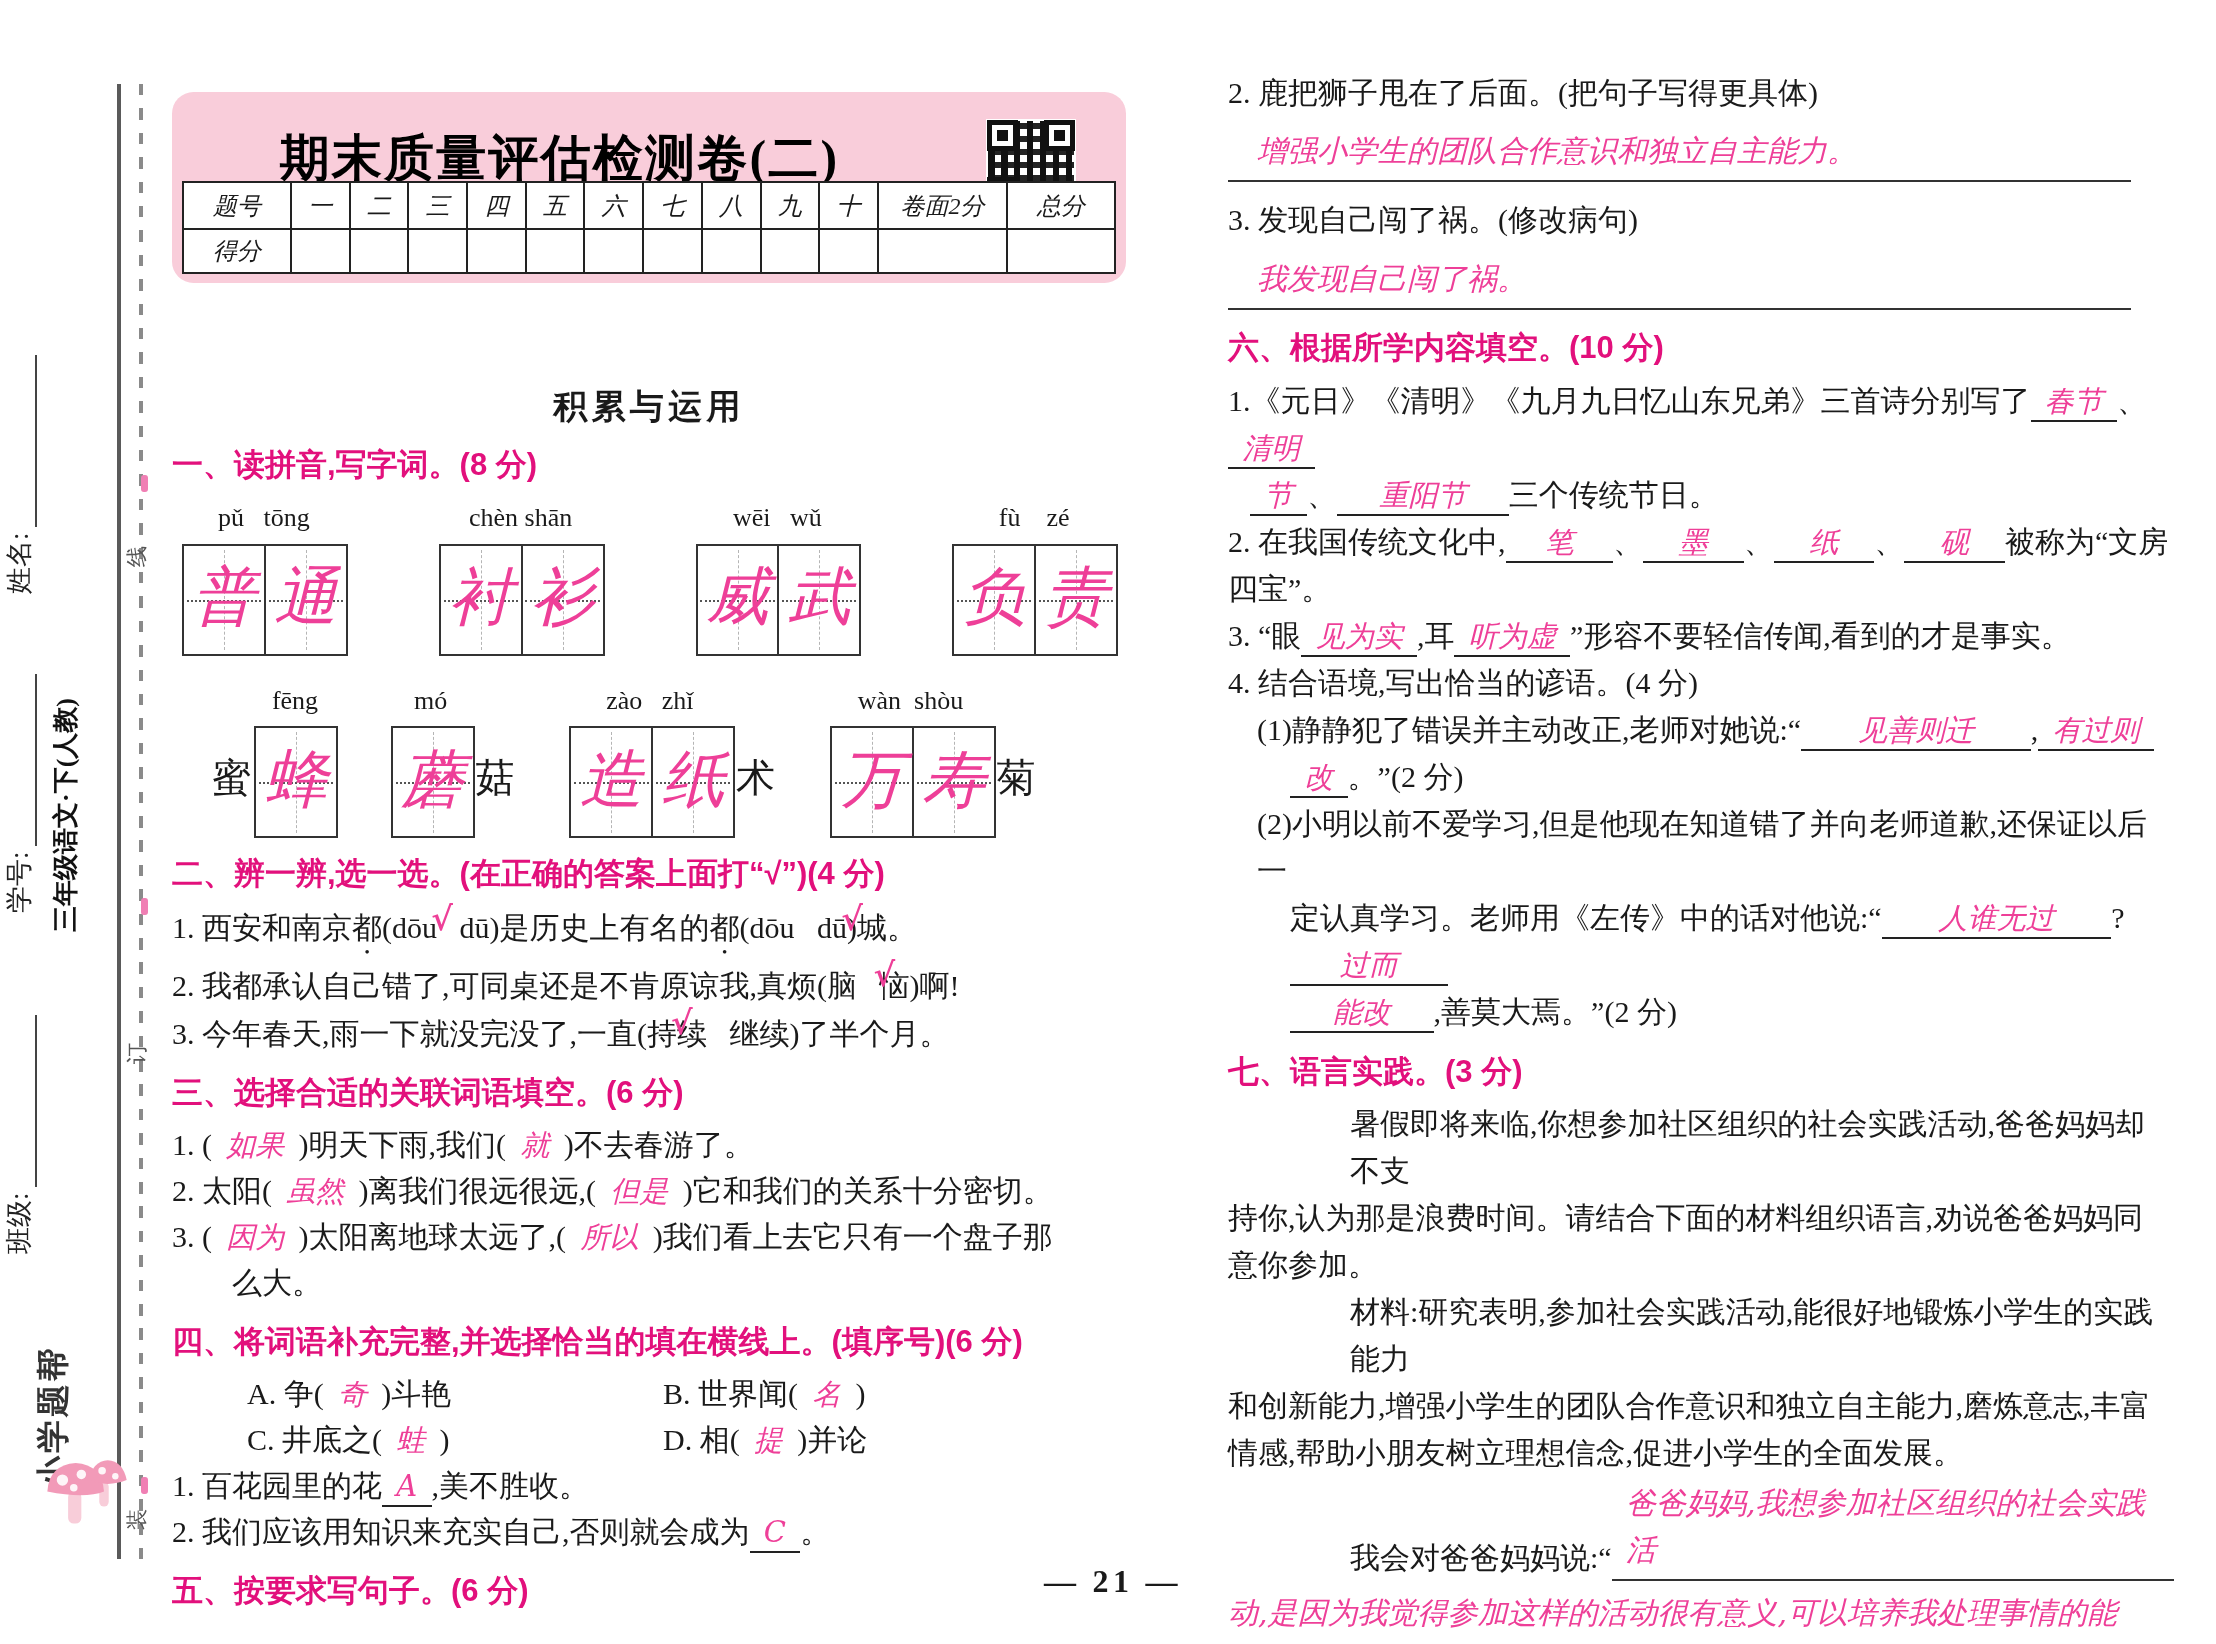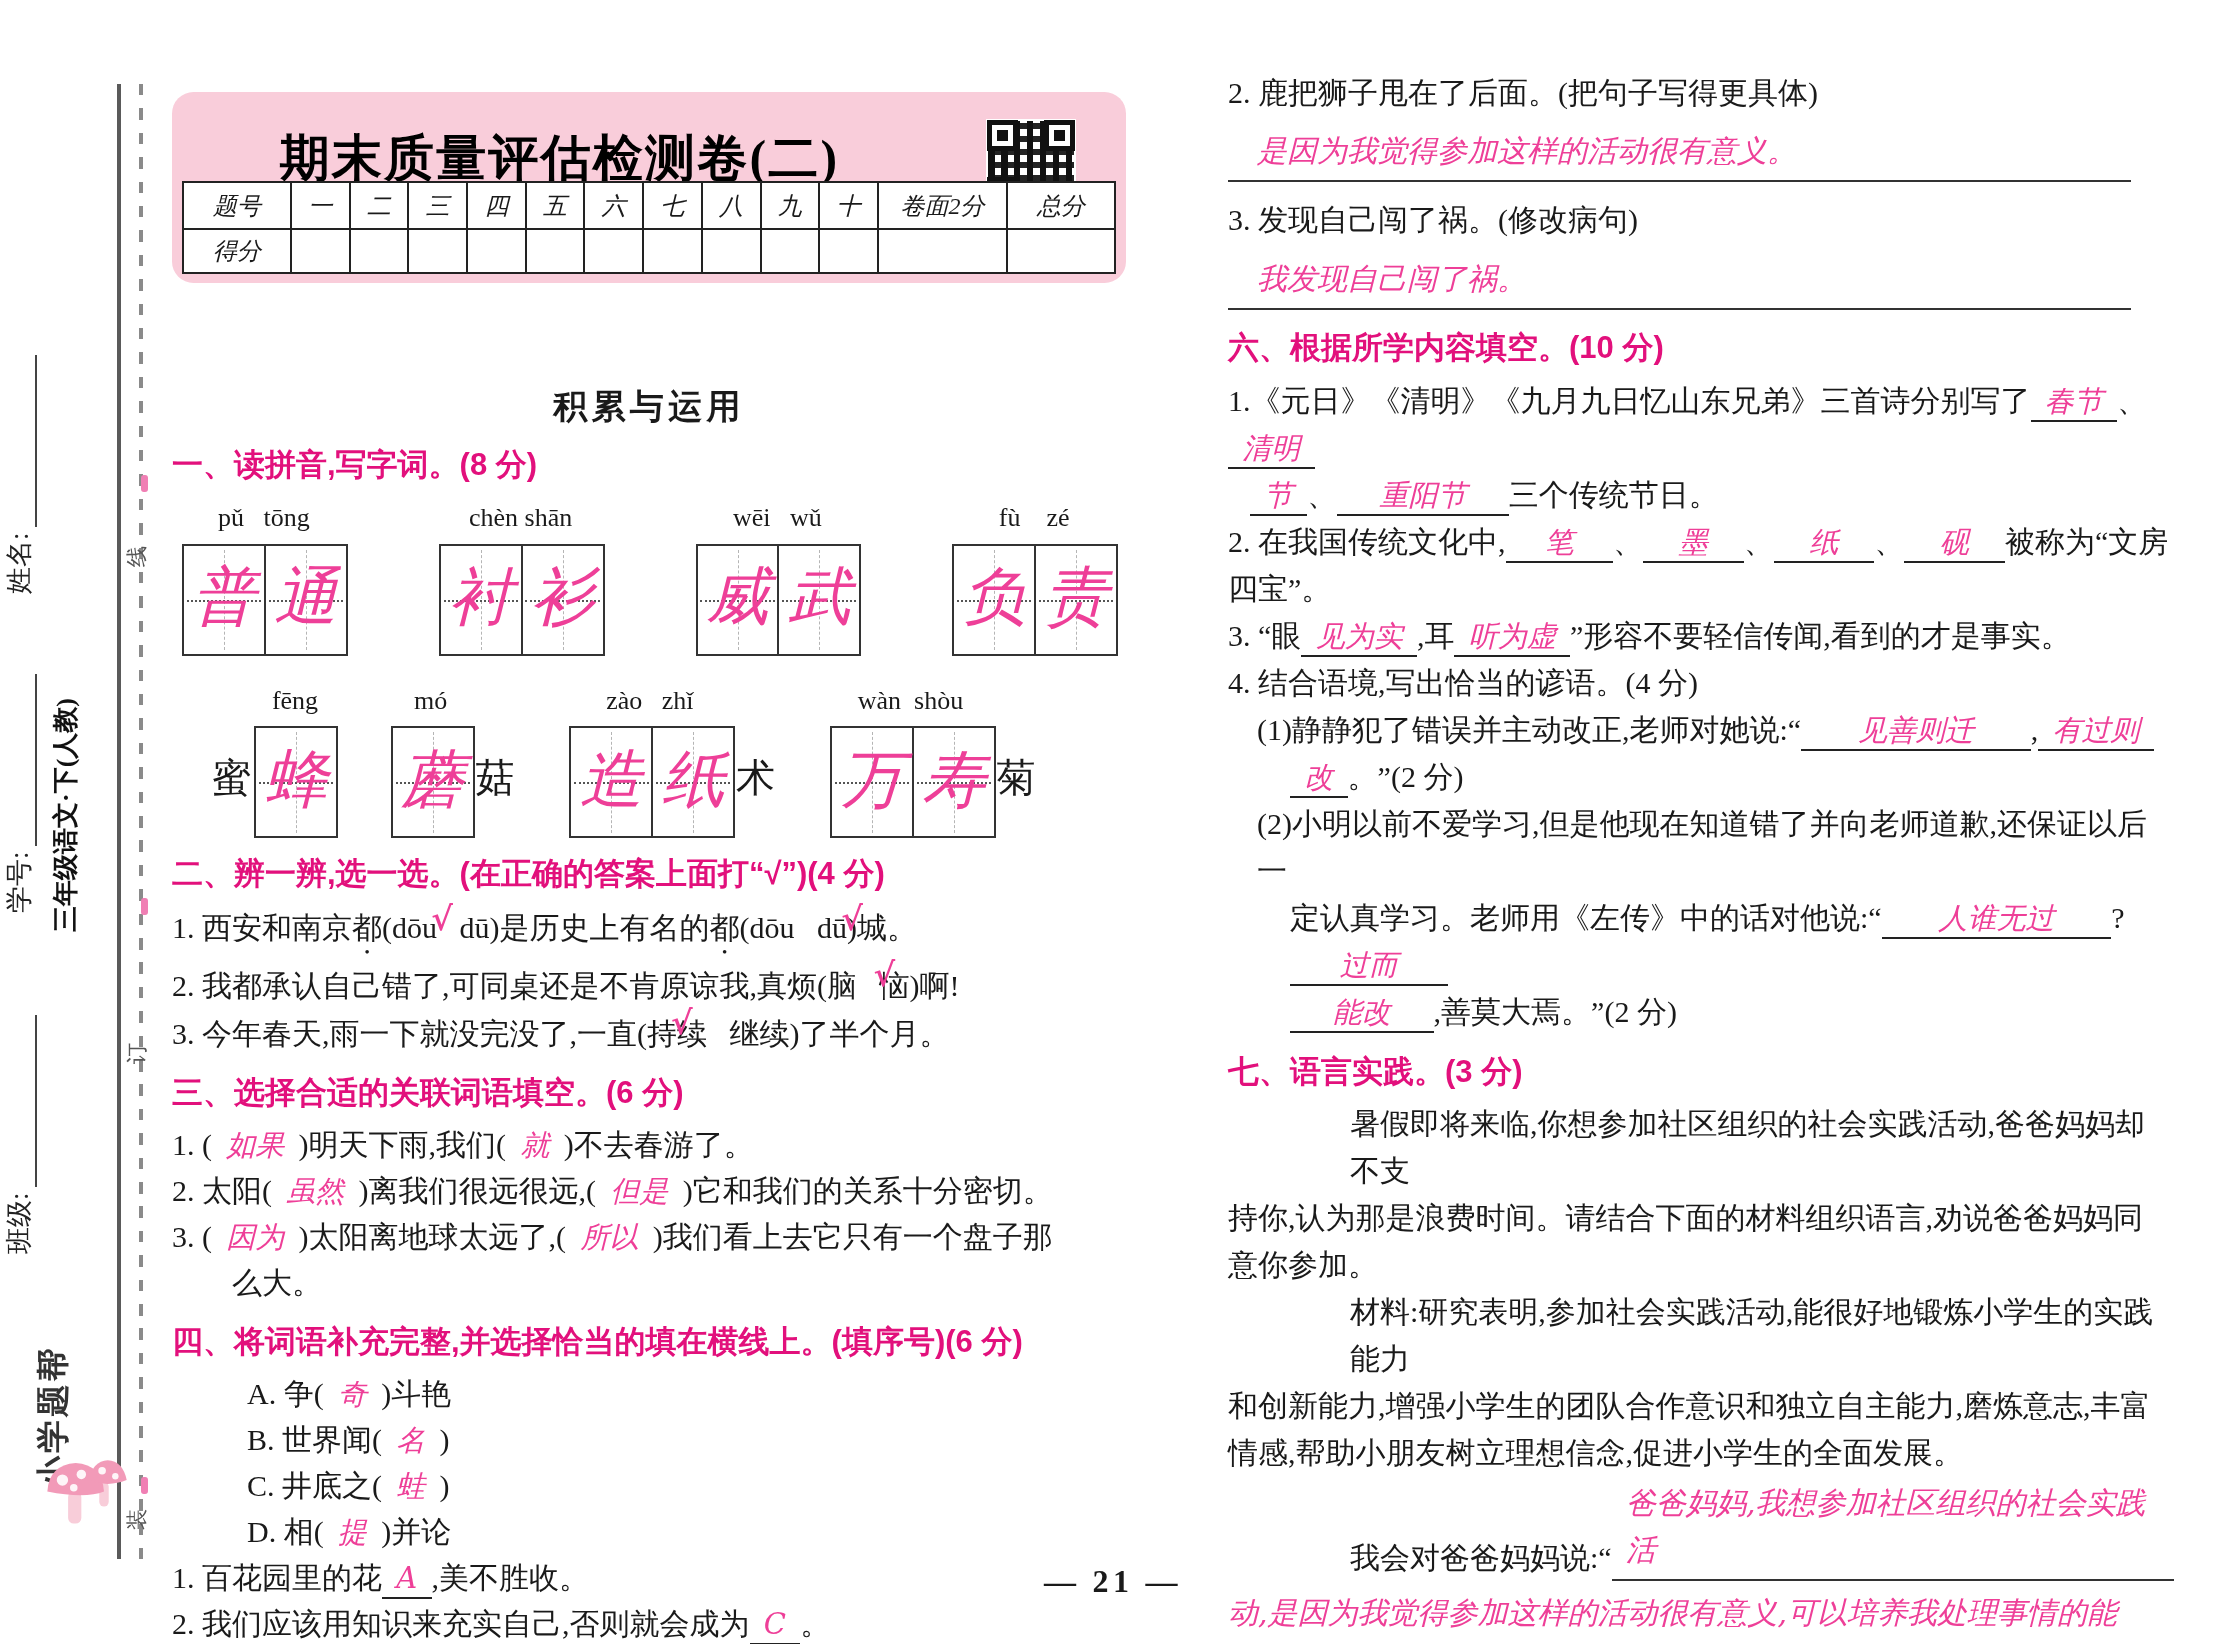--- a/index.html
+++ b/index.html
@@ -76,21 +76,21 @@
   .pyline{display:flex;align-items:flex-start;}
   .pycell{width:80px;height:108px;border:2.2px solid #333;margin-right:-2.2px;position:relative;background:#fff;}
   .pycell::before{content:"";position:absolute;left:50%;top:3.6px;bottom:3.6px;border-left:1.4px dashed #b5b5b5;}
   .pycell::after{content:"";position:absolute;top:50%;left:2.9px;right:2.9px;border-top:2.2px dotted #555;}
   .pychar{position:absolute;left:0;right:0;top:-5.7px;bottom:0;display:flex;align-items:center;justify-content:center;
           font-size:63px;color:var(--ansp);font-family:"DejaVu Serif",serif;font-style:italic;z-index:2;}
   .sidechar{font-size:39px;margin-top:29px;}
   .sidechar.pre{margin-right:2.9px;} .sidechar.post{margin-left:2.9px;}
   .lbl-off{margin-left:43px;}
   
-  .wrow{display:flex;padding-left:75px;flex-direction:column;}
+  .wrow{display:flex;padding-left:75px;}
   .wcell{width:416px;white-space:pre-wrap;}
   .p3wrap{display:flex;align-items:flex-end;}
   .p3wrap .lead{white-space:pre;}
   .p3wrap .fill{flex:1;}
   .footer{position:absolute;left:1044px;top:1563px;font-size:32px;font-weight:bold;letter-spacing:4.3px;}
 </style>
 </head>
 <body>
 
 <div class="vline"></div>
@@ -309,21 +309,21 @@
   <div class="ln"><span>1. 百花园里的花</span><span class="au">A</span><span>,美不胜收。</span></div>
   <div class="ln"><span>2. 我们应该用知识来充实自己,否则就会成为</span><span class="au">C</span><span>。</span></div>
 
   <div class="sec">五、按要求写句子。(6 分)</div>
 
 </div>
 
 <div class="colR">
 
   <div class="ln">2. 鹿把狮子甩在了后面。(把句子写得更具体)</div>
-  <div class="aline">是因为我觉得参加这样的活动很有意义。</div>
+  <div class="aline">增强小学生的团队合作意识和独立自主能力。</div>
   <div class="ln">3. 发现自己闯了祸。(修改病句)</div>
   <div class="aline">我发现自己闯了祸。</div>
 
   <div class="sec">六、根据所学内容填空。(10 分)</div>
   <div class="ln"><span>1.《元日》《清明》《九月九日忆山东兄弟》三首诗分别写了</span><span class="au">春节</span><span>、</span><span class="au">清明</span></div>
   <div class="ln" style="padding-left:21.5px;"><span class="au">节</span><span>、</span><span class="au" style="min-width:143px;">重阳节</span><span>三个传统节日。</span></div>
   <div class="ln"><span>2. 在我国传统文化中,</span><span class="au" style="min-width:79px;">笔</span><span>、</span><span class="au" style="min-width:72px;">墨</span><span>、</span><span class="au" style="min-width:72px;">纸</span><span>、</span><span class="au" style="min-width:72px;">砚</span><span>被称为“文房四宝”。</span></div>
   <div class="ln"><span>3. “眼</span><span class="au">见为实</span><span>,耳</span><span class="au">听为虚</span><span>”形容不要轻信传闻,看到的才是事实。</span></div>
   <div class="ln">4. 结合语境,写出恰当的谚语。(4 分)</div>
   <div class="ln" style="padding-left:29px;"><span>(1)静静犯了错误并主动改正,老师对她说:“</span><span class="au" style="min-width:201px;">见善则迁</span><span>,</span><span class="au">有过则</span></div>

